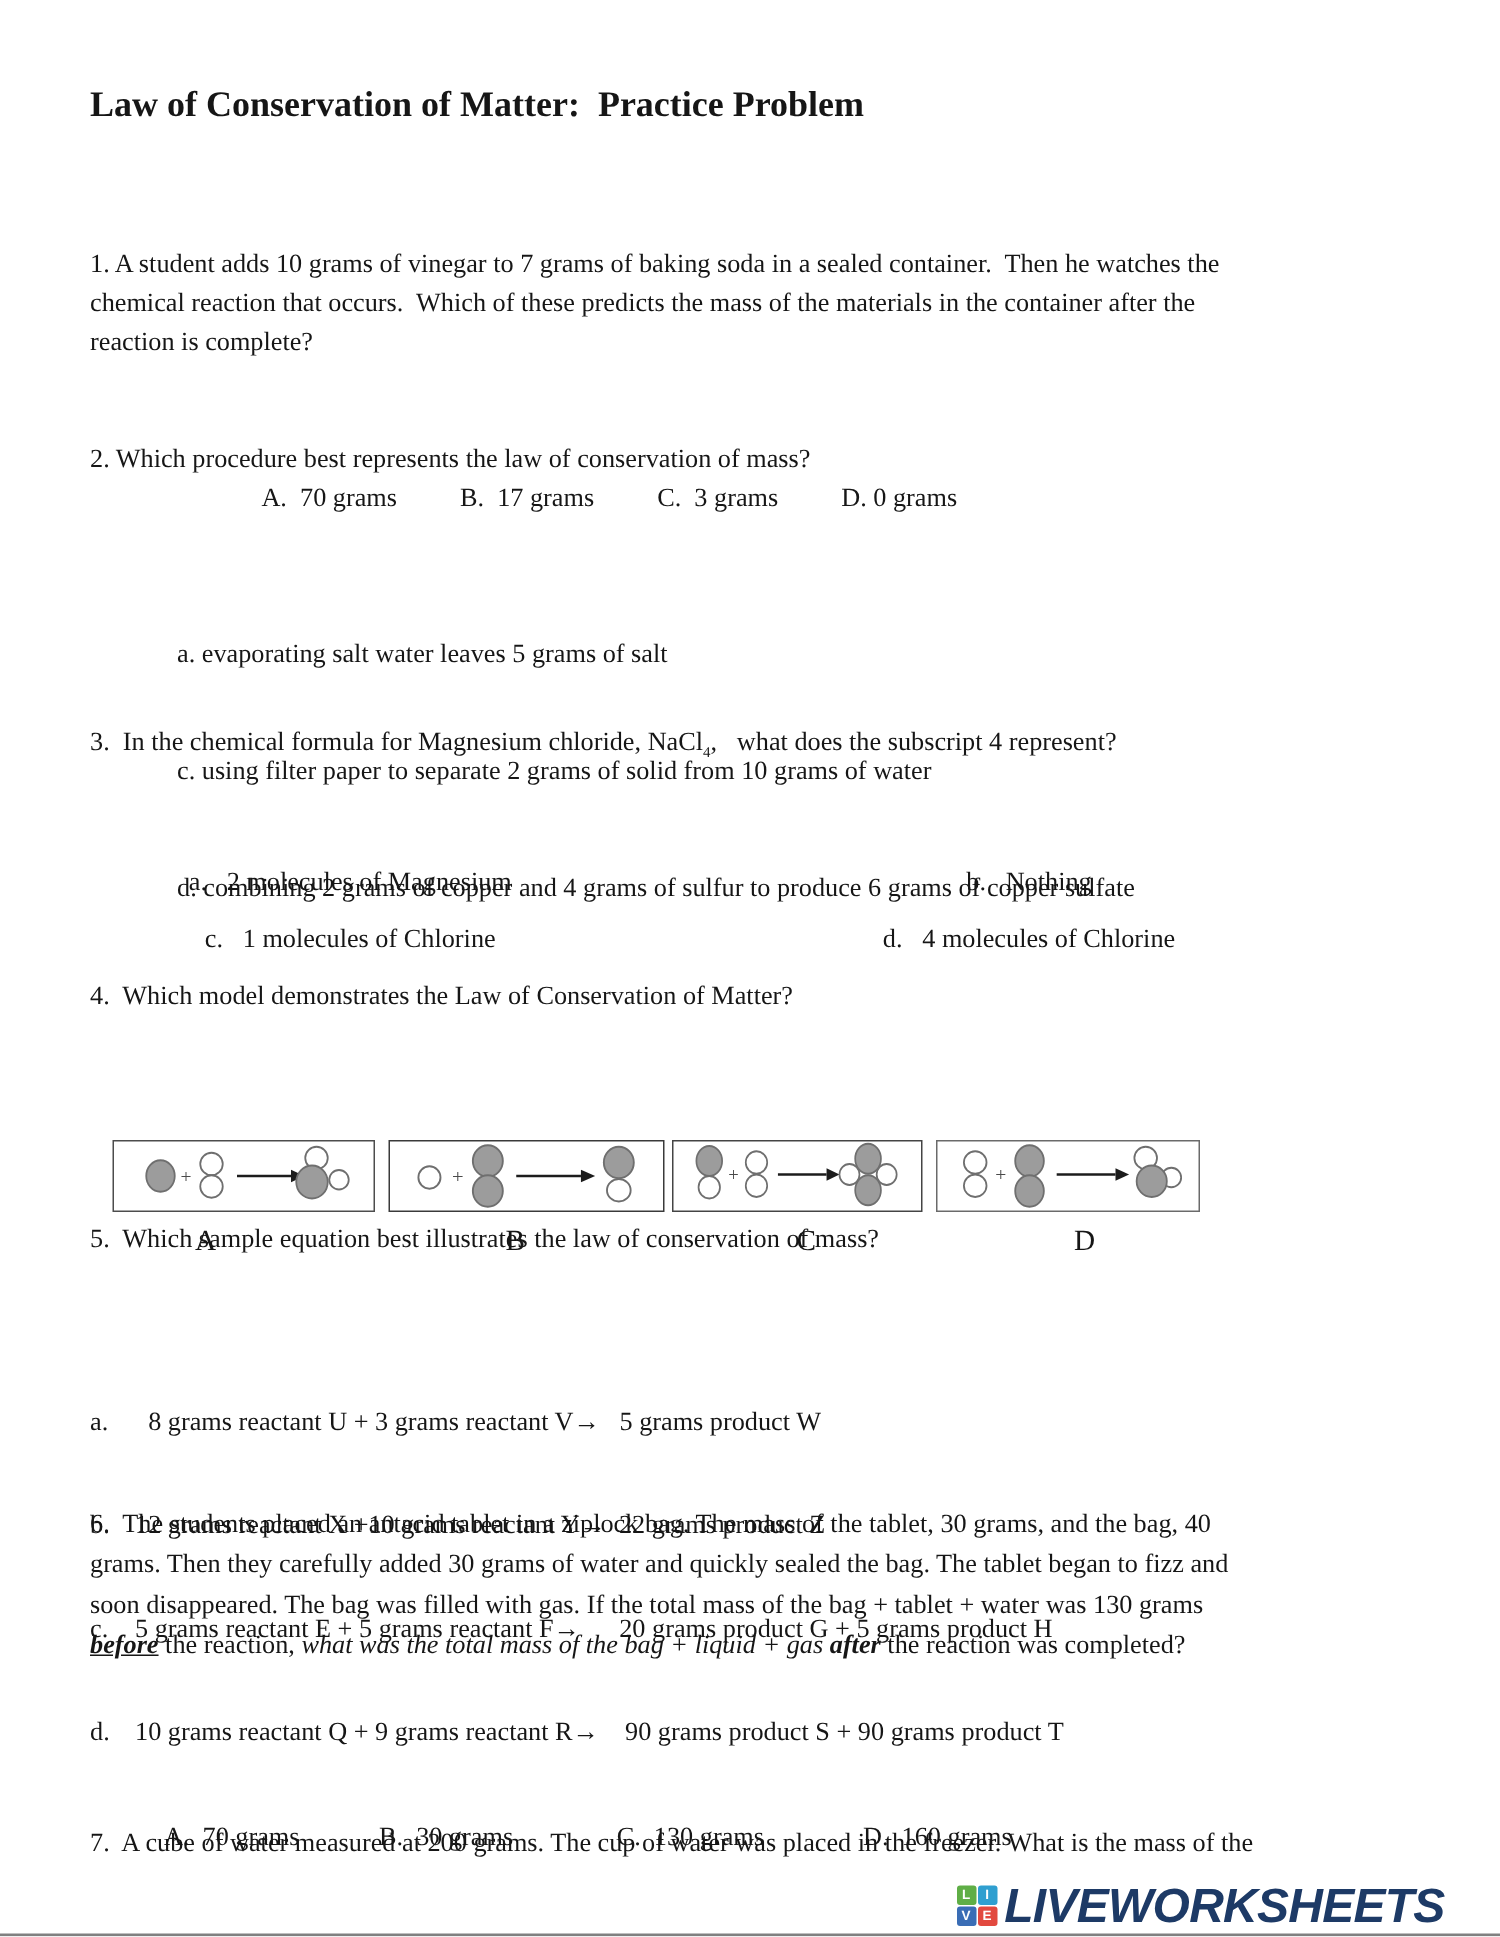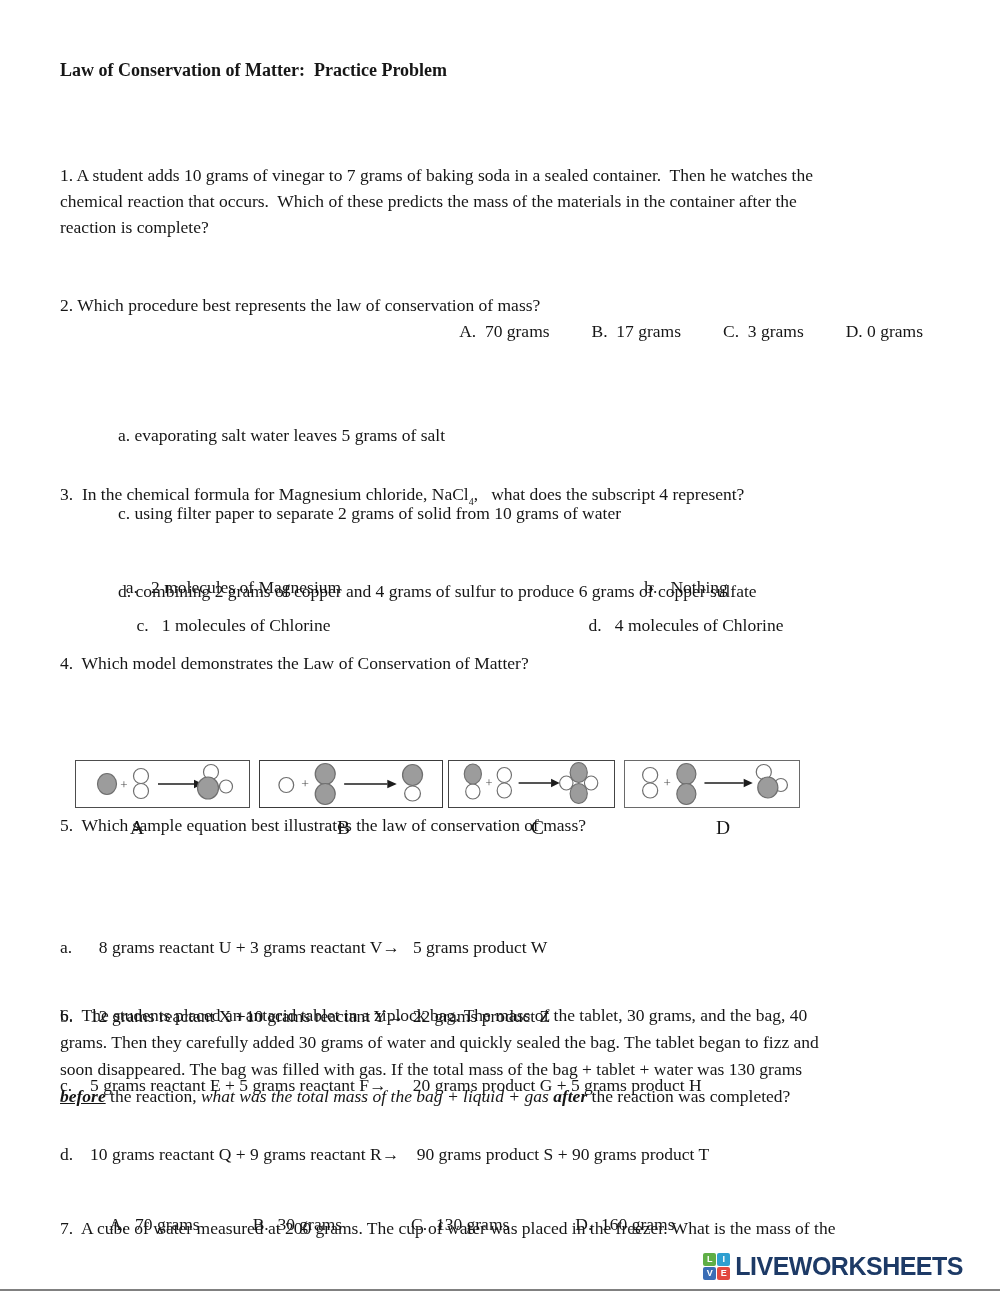--- a/index.html
+++ b/index.html
@@ -14,34 +14,34 @@
   .blk{
     position:absolute;
     left:60px;
     width:905px;
     font-size:17.5px;
     line-height:26px;
     white-space:pre-wrap;
   }
   .title{
     top:58px;
-    font-size:18px;
+    font-size:24px;
     font-weight:bold;
     line-height:24px;
   }
   
   #q1{top:110px;}
   #q2{top:240px;}
   #q3{top:429px;}
   #q4{top:598px;}
   #q5{top:760px;}
   #q6{top:948px;line-height:27px;}
   #q7{top:1148px;line-height:32px;}
 
-  .q1-opts{margin-left:88px;text-align:right;}
+  .q1-opts{margin-left:88px;}
   .q1-opts .opt{margin-right:42px;}
   .q2-opts{margin-left:58px;}
   .q3-opts{
     display:grid;
     grid-template-columns:347px auto;
     row-gap:12px;
     margin-top:15px;
     text-align:center;
   }
   .q5-line .letter{display:inline-block;width:30px;}
@@ -97,22 +97,23 @@
   .logo-tile{
     width:13px;height:13px;border-radius:2px;
     color:#fff;
     font-family:"Liberation Sans","DejaVu Sans",sans-serif;
     font-weight:bold;font-size:9px;line-height:13px;
     text-align:center;
   }
   .logo-text{
     font-family:"Liberation Sans","DejaVu Sans",sans-serif;
     font-weight:bold;
-    font-size:25px;
+    font-size:32px;
     letter-spacing:-0.5px;
+    font-style:italic;
   }
   .bottom-edge{
     position:absolute;left:0;bottom:0;width:100%;height:2px;
     background:#565656;opacity:.75;
   }
 </style>
 </head>
 <body>
 
 <div class="page">

